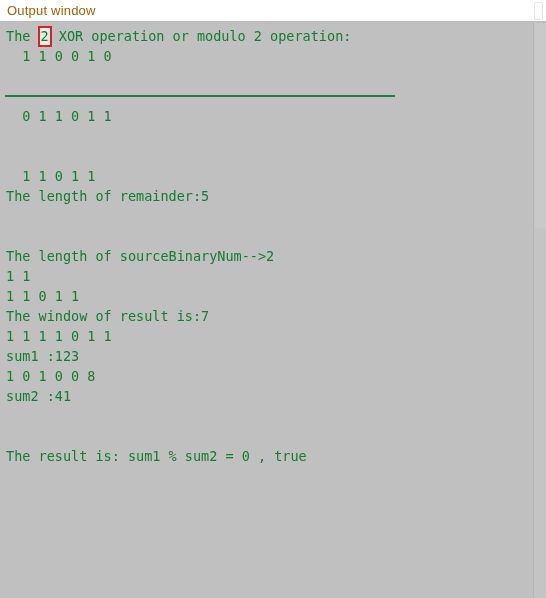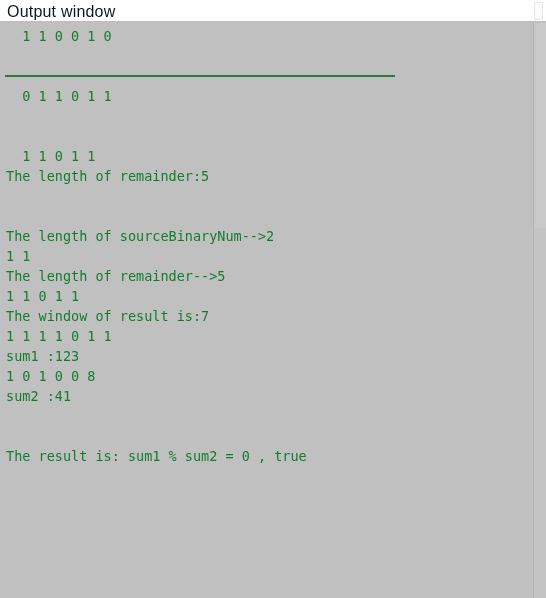--- a/index.html
+++ b/index.html
@@ -27,22 +27,22 @@
     height: 22px;
     background: #ffffff;
     border-bottom: 1px solid #bdbdbd;
     box-sizing: border-box;
   }
   .titlebar-label {
     position: absolute;
     left: 7px;
     top: 3px;
     font-family: "Liberation Sans", sans-serif;
-    font-size: 16px;
-    color: #0f172a;
+    font-size: 13px;
+    color: #a16207;
     letter-spacing: 0.2px;
     white-space: nowrap;
   }
   .title-scroll-cap {
     position: absolute;
     right: 3px;
     top: 2px;
     width: 9px;
     height: 18px;
     background: #fbfbfb;
@@ -124,35 +124,35 @@
 
 <div class="window">
 
   <div class="titlebar">
     <span class="titlebar-label">Output window</span>
     <div class="title-scroll-cap"></div>
   </div>
 
   <div class="console">
     <div class="lines">
+        <div class="line">The <span class="hl">2</span> XOR operation or modulo 2 operation:</div>
         <div class="line">  1 1 0 0 1 0</div>
         <div class="line blank"></div>
         <div class="rule-line">
           <div class="rule"></div>
         </div>
         <div class="line">  0 1 1 0 1 1</div>
         <div class="line blank"></div>
         <div class="line blank"></div>
         <div class="line">  1 1 0 1 1</div>
         <div class="line">The length of remainder:5</div>
         <div class="line blank"></div>
         <div class="line blank"></div>
         <div class="line">The length of sourceBinaryNum--&gt;2</div>
         <div class="line">1 1</div>
-        <div class="line">The length of remainder--&gt;5</div>
         <div class="line">1 1 0 1 1</div>
         <div class="line">The window of result is:7</div>
         <div class="line">1 1 1 1 0 1 1</div>
         <div class="line">sum1 :123</div>
         <div class="line">1 0 1 0 0 8</div>
         <div class="line">sum2 :41</div>
         <div class="line blank"></div>
         <div class="line blank"></div>
         <div class="line">The result is: sum1 % sum2 = 0 , true</div>
         <div class="line blank"></div>

